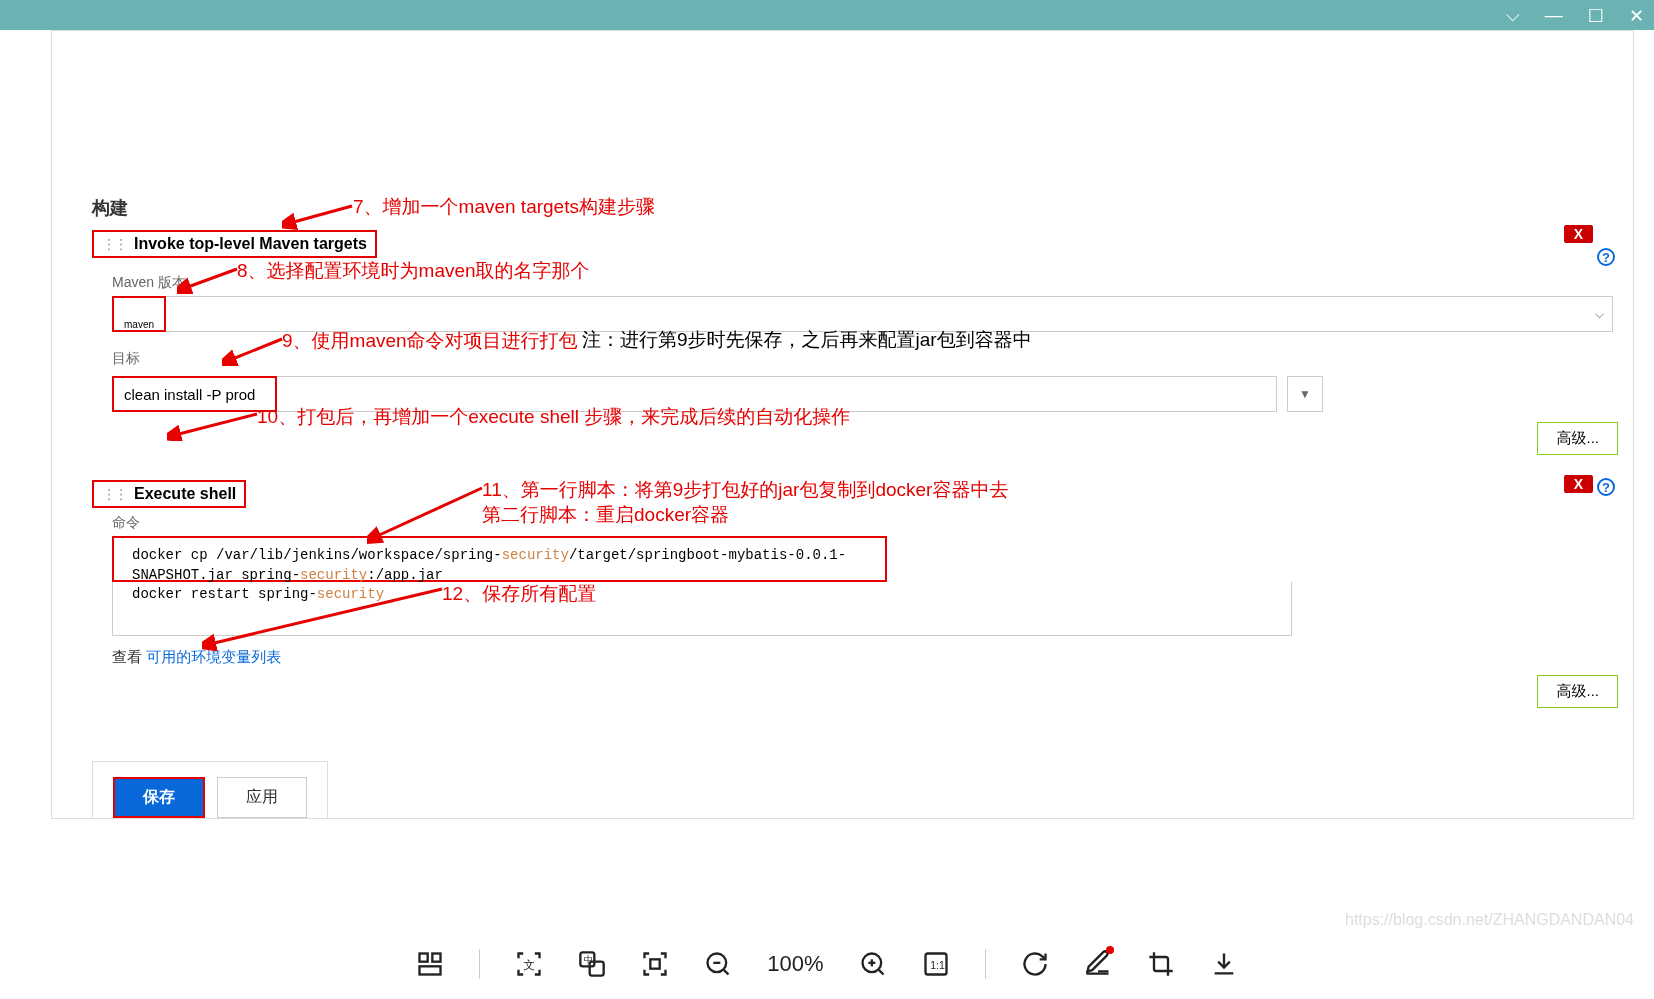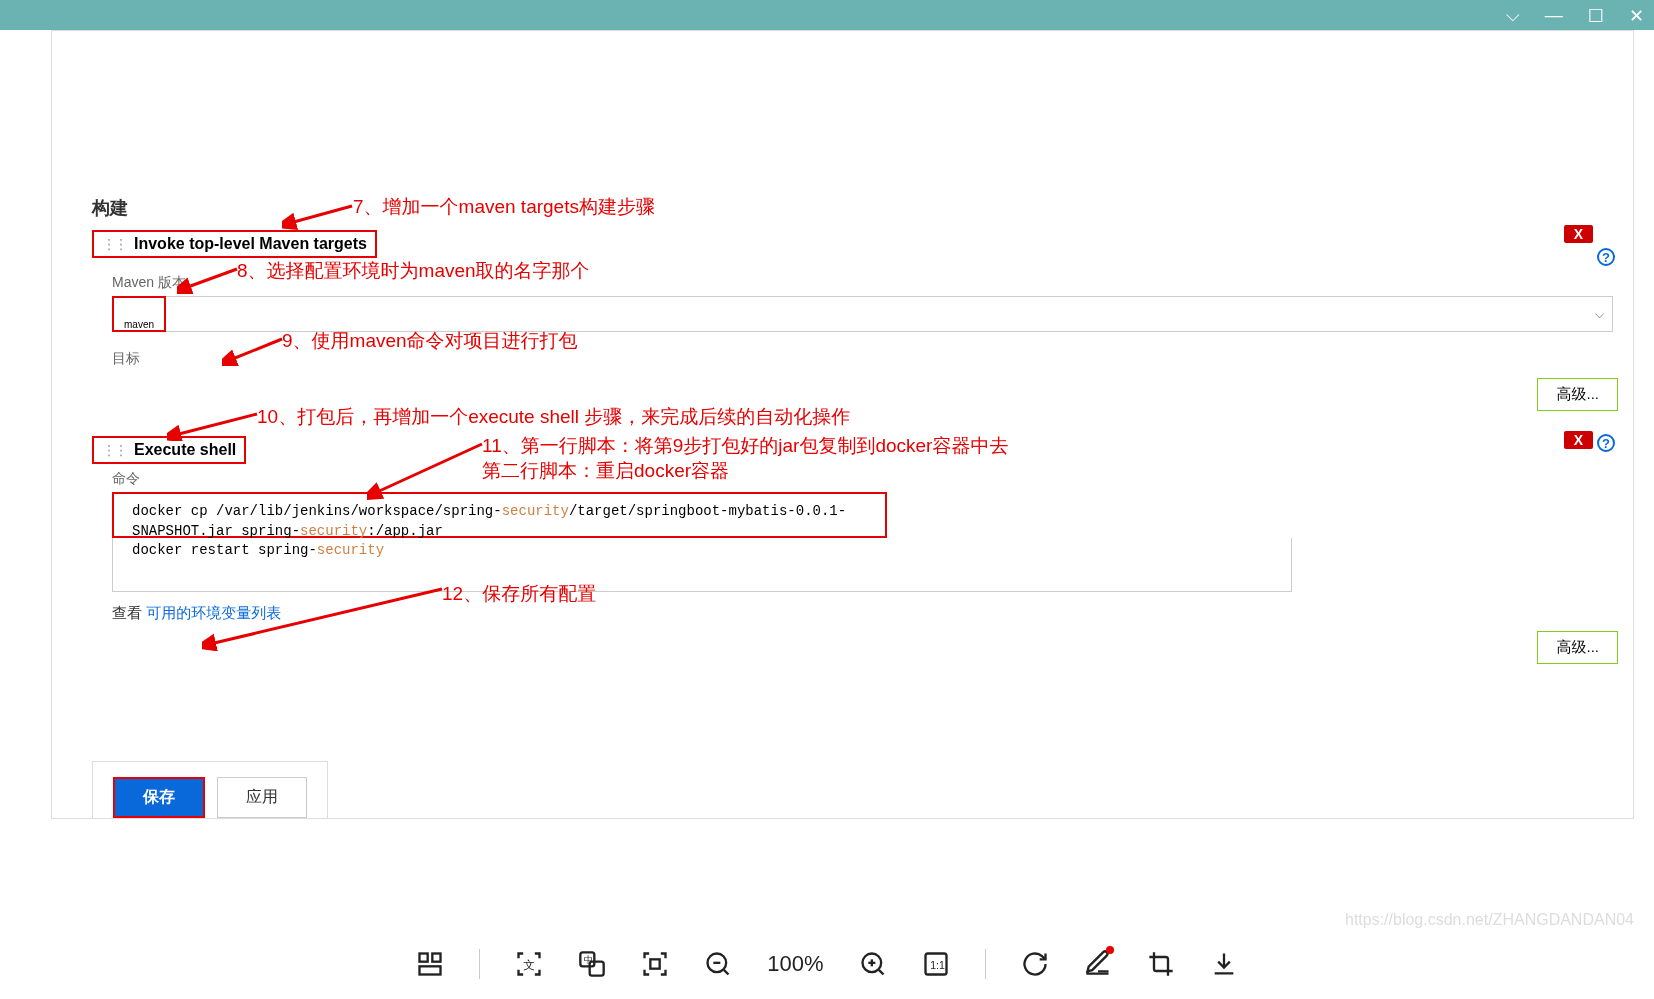--- a/index.html
+++ b/index.html
@@ -111,22 +111,30 @@
         </div>
       </div>
     </div>
     <div class="annotation" style="top:62px; left:145px;">8、选择配置环境时为maven取的名字那个</div>
     <svg class="arrow" style="top:70px; left:85px;" width="65" height="28">
         <line x1="60" y1="3" x2="8" y2="22" stroke="#e60000" stroke-width="3" marker-end="url(#ah1)"></line>
       </svg>
 
     <div class="field-group" style="margin-top:18px;">
       <div class="field-label">目标</div>
+      <div class="goals-row">
+        <div class="goals-input">
+            <span>clean install -P prod</span>
+          </div>
+        <div class="goals-rest"></div>
+        <div class="goals-expand">▼</div>
+      </div>
     </div>
     <div class="annotation" style="top:132px; left:190px;">9、使用maven命令对项目进行打包</div>
+    <div class="annotation-black" style="top:131px; left:490px;">注：进行第9步时先保存，之后再来配置jar包到容器中</div>
     <svg class="arrow" style="top:140px; left:130px;" width="65" height="30">
         <line x1="60" y1="3" x2="8" y2="24" stroke="#e60000" stroke-width="3" marker-end="url(#ah1)"></line>
       </svg>
 
     <div style="position:relative; height:40px; margin-top:10px;">
       <button class="advanced-btn" style="top:0;">高级...</button>
     </div>
 
     <div class="annotation" style="top:208px; left:165px;">10、打包后，再增加一个execute shell 步骤，来完成后续的自动化操作</div>
     <svg class="arrow" style="top:215px; left:75px;" width="95" height="30">

